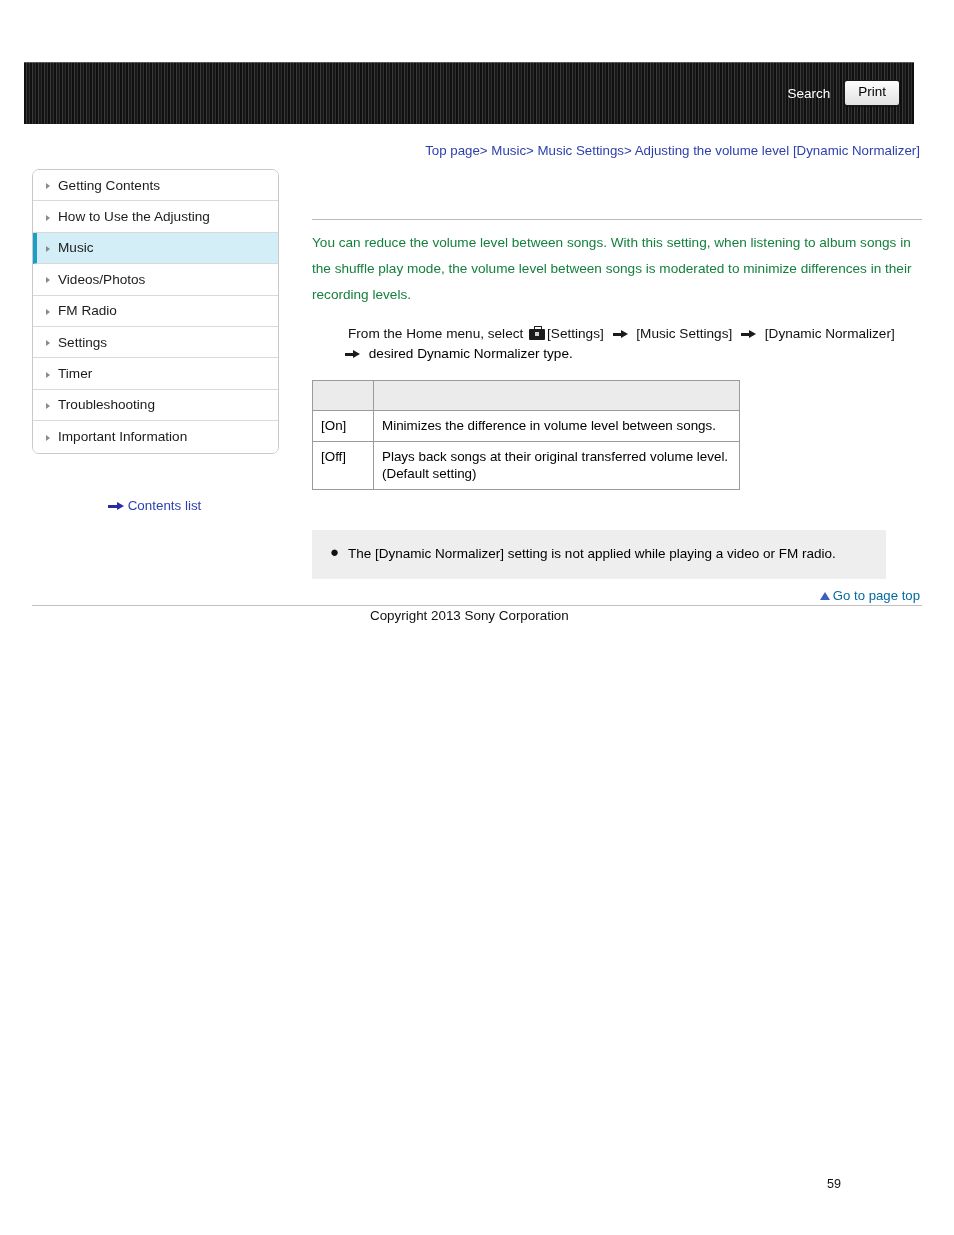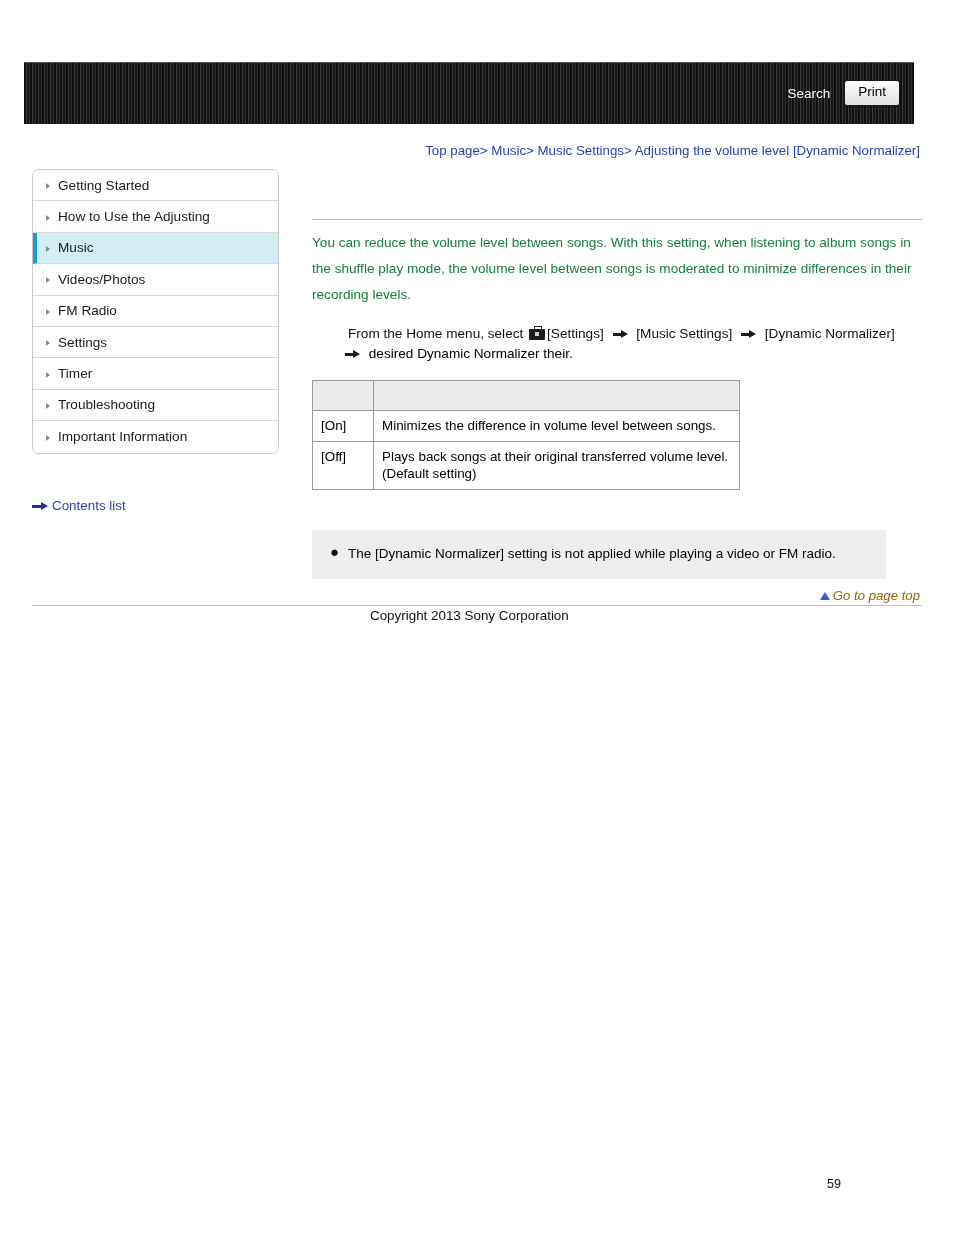--- a/index.html
+++ b/index.html
@@ -113,21 +113,21 @@
     position: relative;
     top: 1px;
   }
 
   
   .contents-list {
     position: absolute;
     left: 32px;
     top: 498px;
     width: 245px;
-    text-align: left;
+    text-align: center;
     font-size: 13.4px;
     color: #2d3fae;
   }
   .contents-list a { color:#2d3fae; text-decoration:none; }
   .arrow-icon {
     display: inline-block;
     width: 16px;
     height: 9px;
     position: relative;
     top: 1px;
@@ -279,21 +279,21 @@
   
   .gototop {
     position: absolute;
     left: 312px;
     top: 588px;
     width: 608px;
     text-align: right;
     font-size: 13.2px;
     color: #2d3fae;
   }
-  .gototop a { color:#a16207; text-decoration:none;font-style:italic; }
+  .gototop a { color:#0369a1; text-decoration:none; }
   .tri-up {
     display: inline-block;
     width: 0; height: 0;
     border-bottom: 8px solid #3a5fbf;
     border-left: 5px solid transparent;
     border-right: 5px solid transparent;
     margin-right: 3px;
     position: relative;
     top: 0px;
   }
@@ -334,21 +334,21 @@
 <div class="breadcrumb">
   <a href="#">Top page</a><span class="sep">&gt;</span>
   <a href="#">Music</a><span class="sep">&gt;</span>
   <a href="#">Music Settings</a><span class="sep">&gt;</span>
   <a href="#">Adjusting the volume level [Dynamic Normalizer]</a>
 </div>
 
 <div class="sidebar">
   <div class="side-item">
     <span class="side-arrow"></span>
-    <span>Getting Started</span>
+    <span>Getting Contents</span>
   </div>
   <div class="side-item">
     <span class="side-arrow"></span>
     <span>How to Use the Adjusting</span>
   </div>
   <div class="side-item active">
     <span class="side-arrow"></span>
     <span>Music</span>
   </div>
   <div class="side-item">
@@ -391,21 +391,21 @@
     <span class="settings-icon">
       <span class="handle"></span><span class="body"></span><span class="latch"></span>
     </span><span>[Settings]</span>
     <span class="arrow-r"><span class="shaft"></span><span class="head"></span></span>
     <span>[Music Settings]</span>
     <span class="arrow-r"><span class="shaft"></span><span class="head"></span></span>
     <span>[Dynamic Normalizer]</span>
   </div>
   <div class="step-line2">
     <span class="arrow-r"><span class="shaft"></span><span class="head"></span></span>
-    <span>desired Dynamic Normalizer their.</span>
+    <span>desired Dynamic Normalizer type.</span>
   </div>
 
   <table class="opt">
     <tbody>
         <tr class="head">
       <td class="keycol"></td>
       <td></td>
     </tr>
     <tr>
       <td class="keycol">[On]</td>

